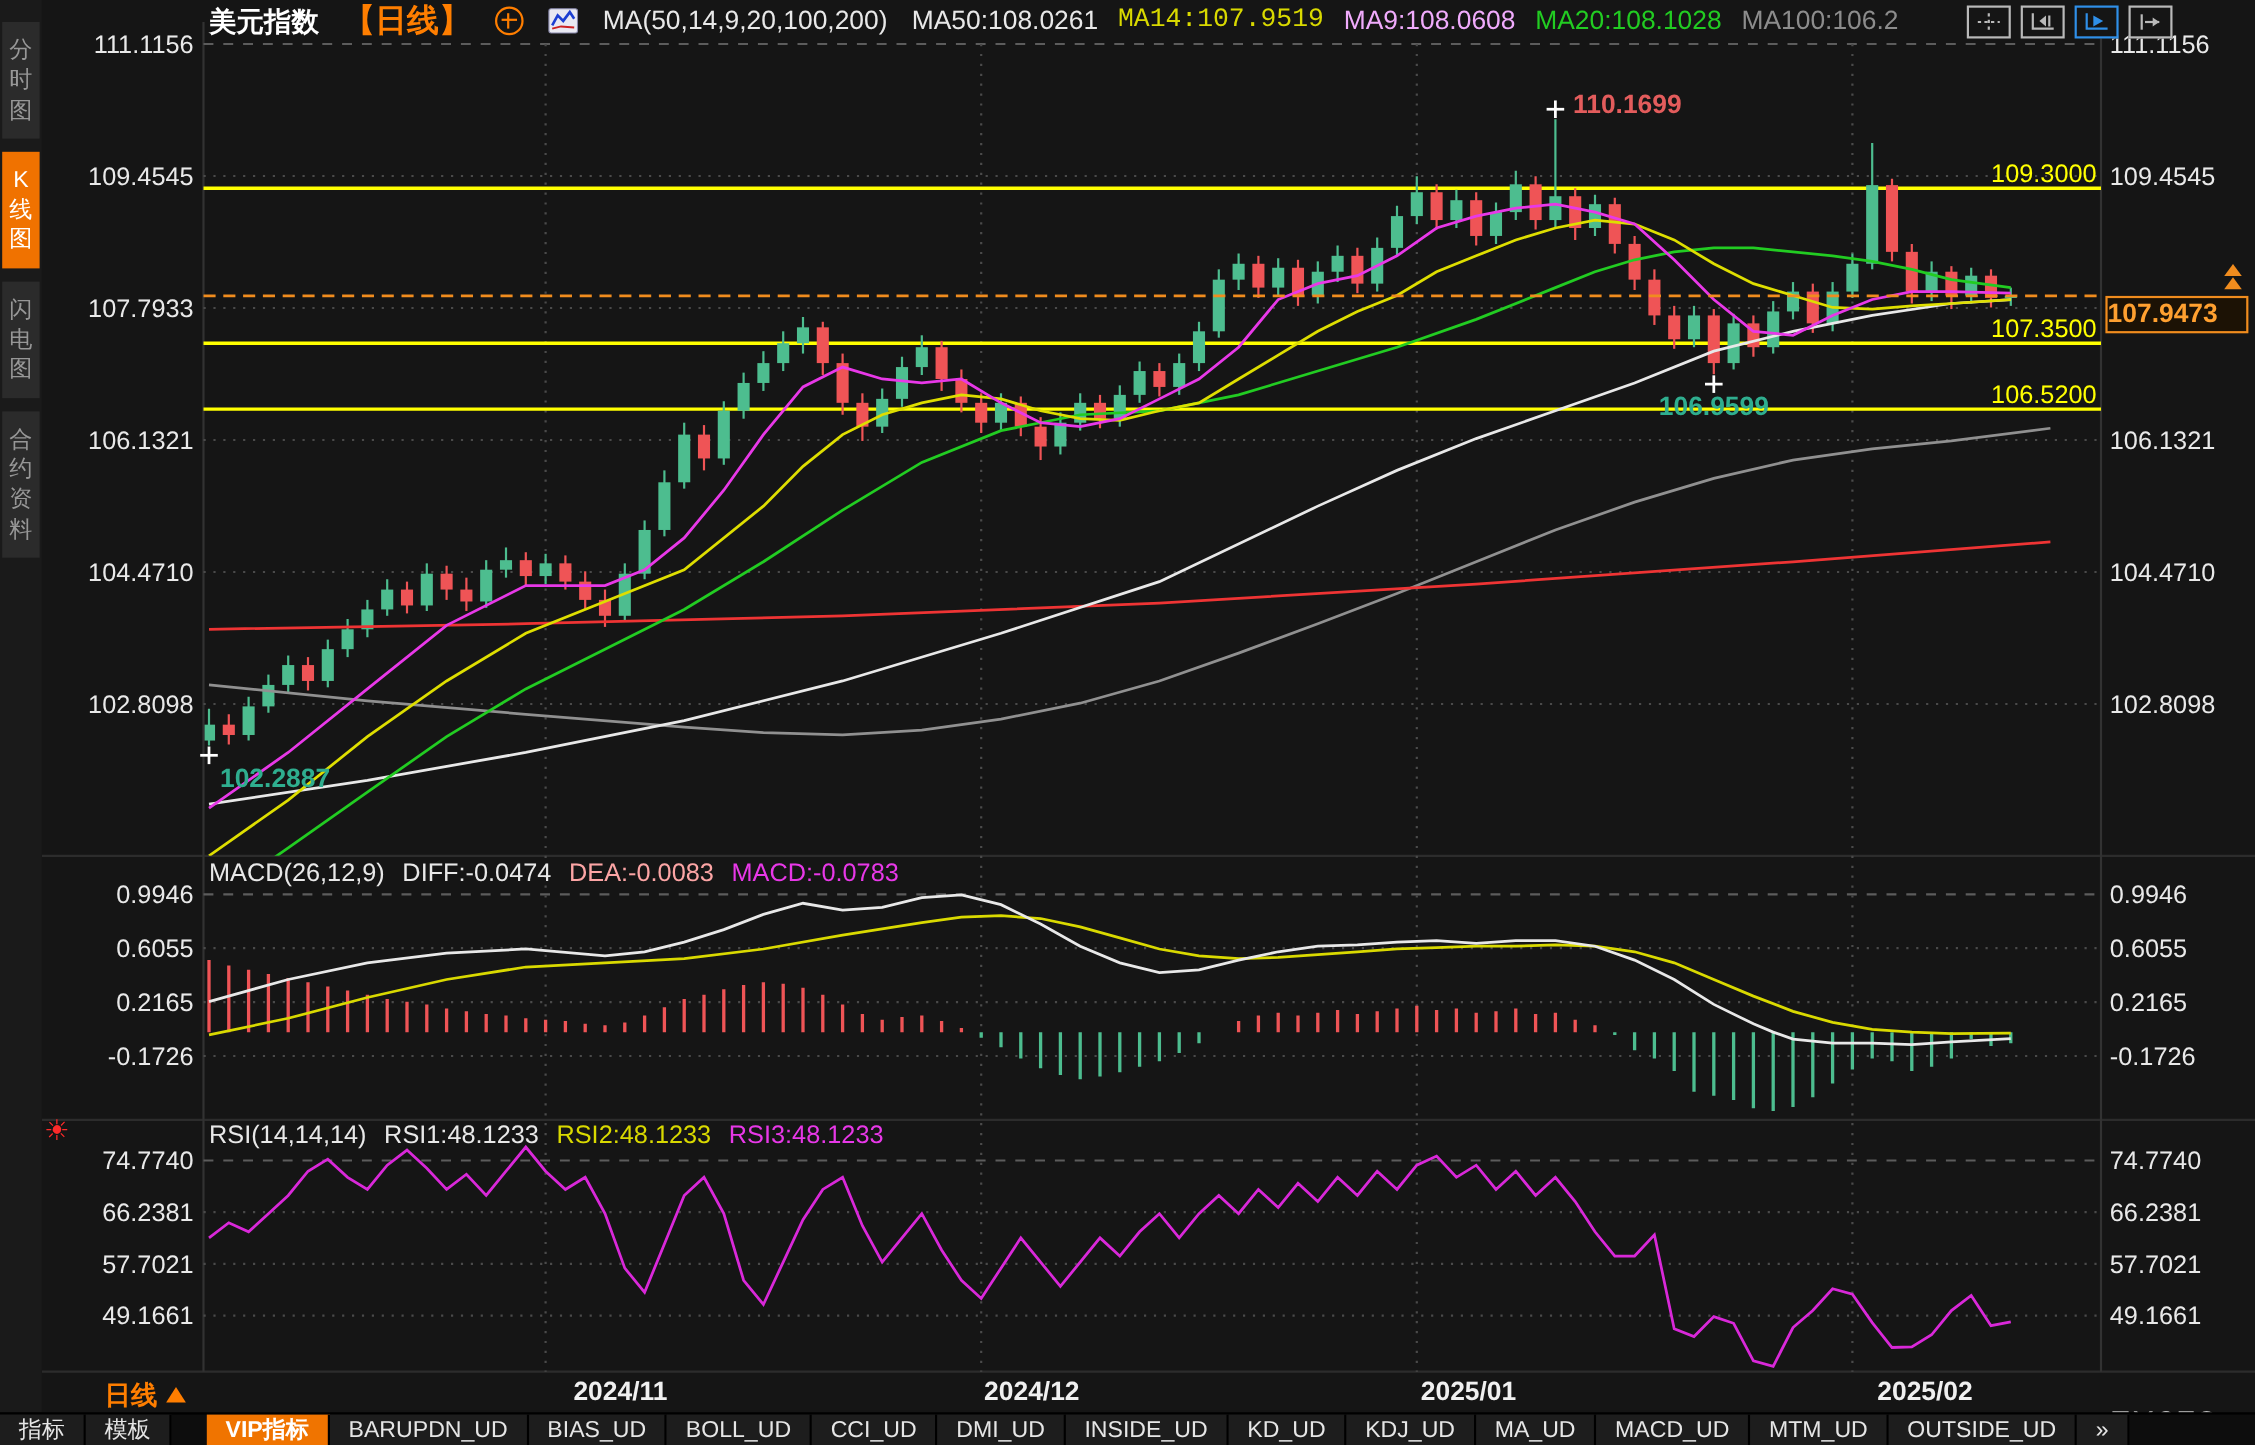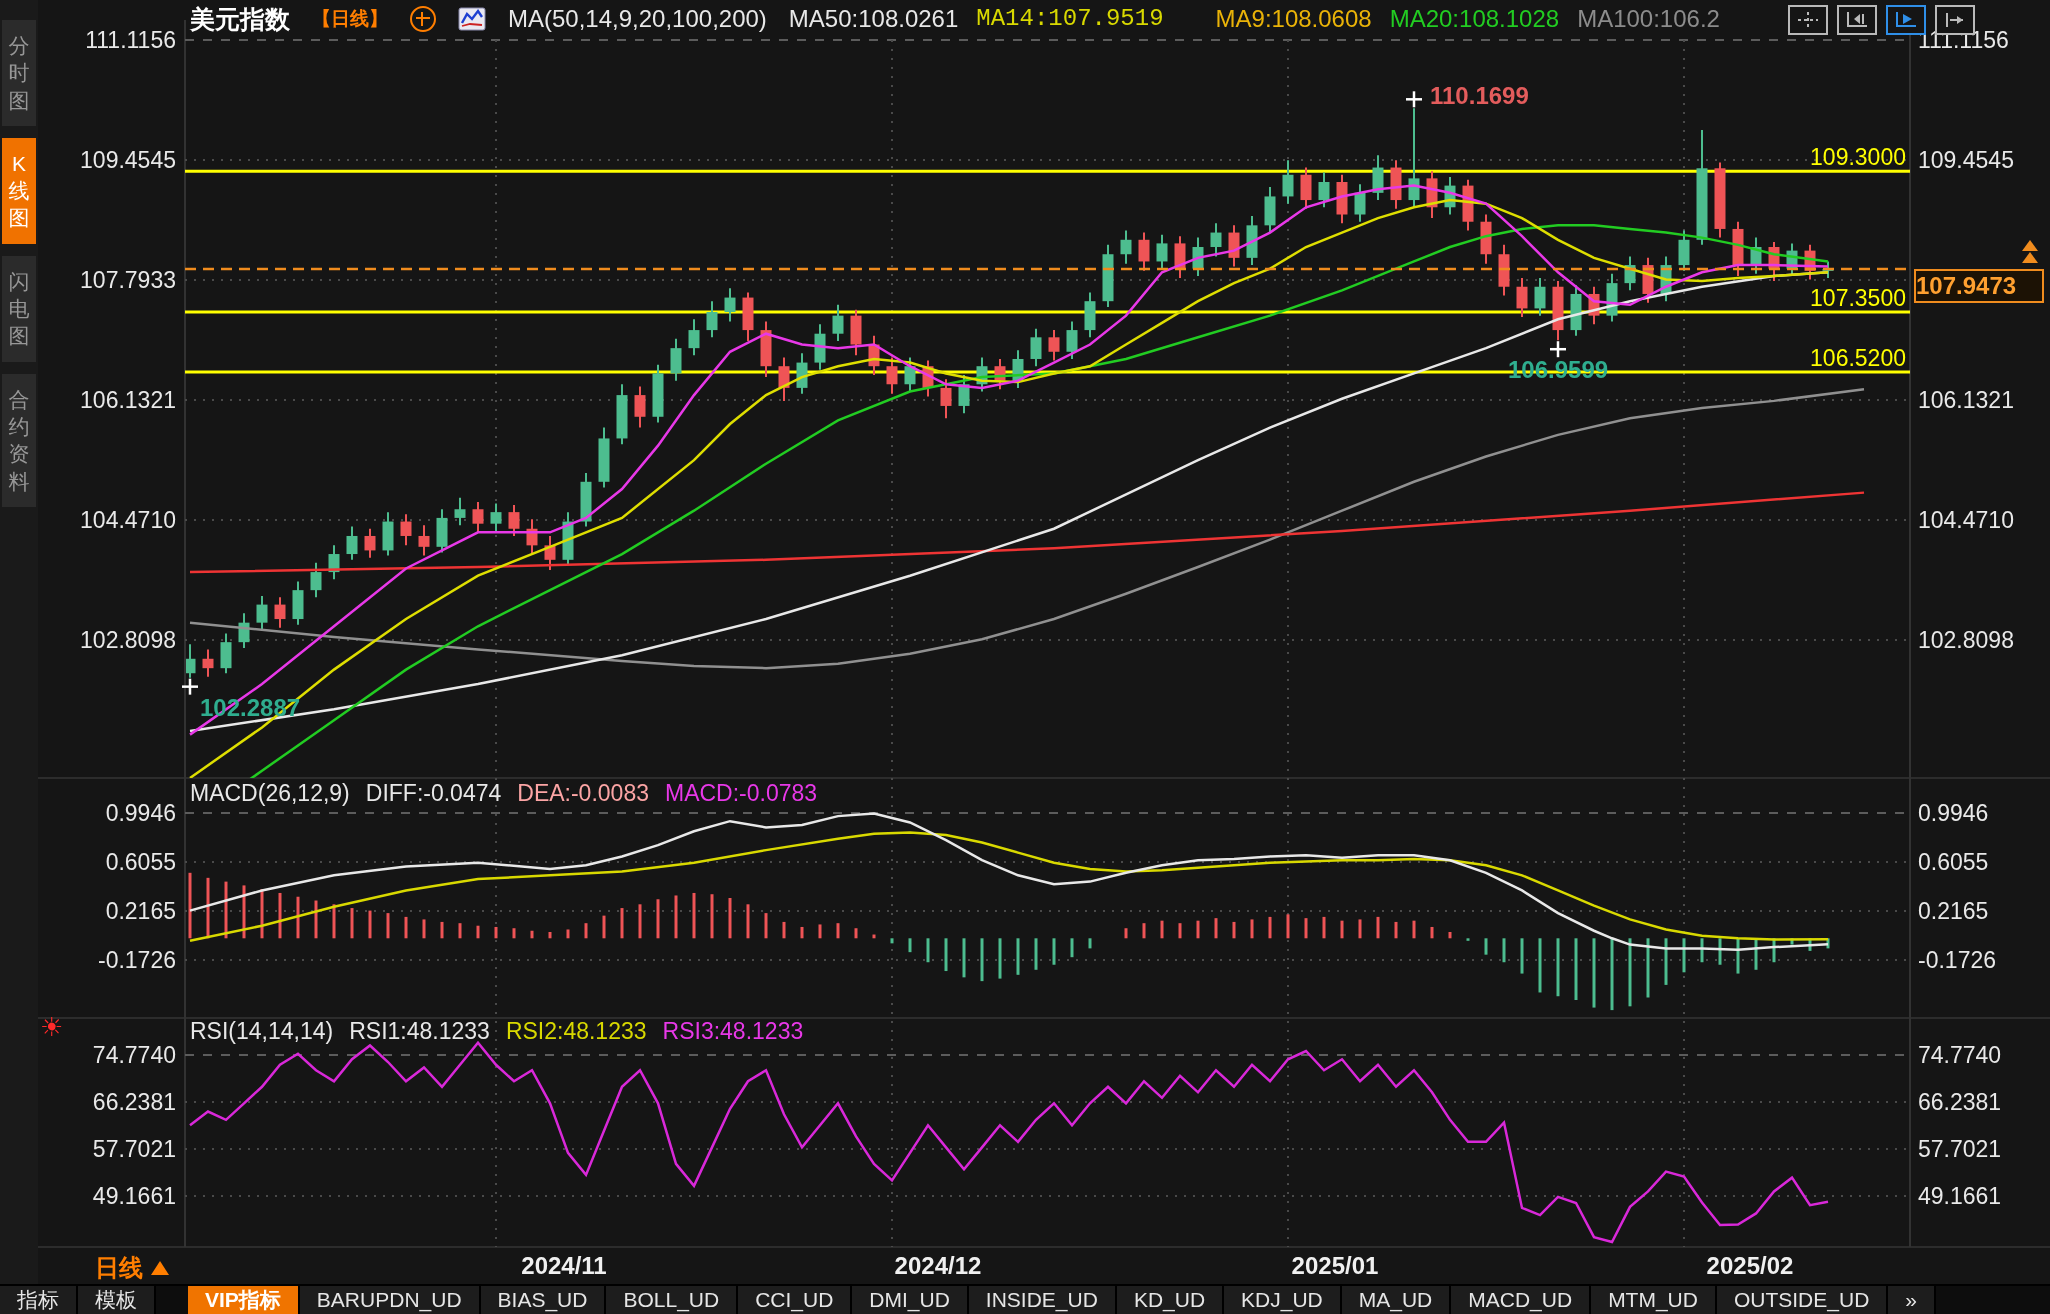--- a/index.html
+++ b/index.html
@@ -8,21 +8,21 @@
   
   #sidebar{position:absolute;left:0;top:0;width:38px;height:1284px;background:#1a1a1a;
            padding-top:20px;box-sizing:border-box;z-index:8;}
   .side-item{width:34px;margin:0 2px 12px 2px;padding:12px 0;background:#2b2b2b;color:#979797;
              font-size:21px;line-height:1.3;text-align:center;white-space:pre;cursor:pointer;}
   .side-item.active{background:#f07200;color:#ffffff;}
   
   #header{position:absolute;left:190px;top:2px;height:34px;display:flex;align-items:center;
           gap:22px;z-index:7;white-space:nowrap;}
   .sym{color:#ffffff;font-size:25px;font-weight:bold;}
-  .period{color:#ff7e00;font-size:19px;font-weight:bold;}
+  .period{color:#ff7e00;font-size:29px;font-weight:bold;}
   .plus-icon{width:22px;height:22px;border:2px solid #ff7e00;border-radius:50%;position:relative;}
   .plus-icon::before,.plus-icon::after{content:"";position:absolute;background:#ff7e00;}
   .plus-icon::before{left:4px;right:4px;top:9px;height:2px;}
   .plus-icon::after{top:4px;bottom:4px;left:9px;width:2px;}
   .ma-set{color:#e8e8e8;font-size:24px;}
   #ma-values{display:flex;gap:18px;font-size:24px;}
   #toolbar{position:absolute;left:1788px;top:5px;display:flex;gap:9px;z-index:9;}
   .tbtn{width:40px;height:30px;border:2px solid #b9b9b9;background:#151515;display:flex;
         align-items:center;justify-content:center;cursor:pointer;box-sizing:border-box;}
   .tbtn.active{border-color:#2f8fe8;}
@@ -431,21 +431,21 @@
     <span class="plus-icon"></span>
     <svg width="28" height="24" viewBox="0 0 28 24">
       <rect x="1" y="1" width="26" height="22" rx="2" fill="#e9e9f2" stroke="#8888aa"></rect>
       <polyline points="4,16 9,7 14,12 20,4 24,10" fill="none" stroke="#1d3fd1" stroke-width="2.4"></polyline>
       <polyline points="4,19 12,17 24,18" fill="none" stroke="#cc2222" stroke-width="1.8"></polyline>
     </svg>
     <span class="ma-set">MA(50,14,9,20,100,200)</span>
     <span id="ma-values">
         <span style="color: rgb(232, 232, 232);">MA50:108.0261</span>
         <span style="color: rgb(217, 217, 0); font-family: Liberation Mono, monospace;">MA14:107.9519</span>
-        <span style="color: #eab308; margin-left: 34px;">MA9:108.0608</span>
+        <span style="color: #f0abfc;">MA9:108.0608</span>
         <span style="color: rgb(34, 204, 34);">MA20:108.1028</span>
         <span style="color: rgb(140, 140, 140);">MA100:106.2</span>
       </span>
   </div>
 
   <div id="toolbar">
       <div class="tbtn">
         <svg width="28" height="20" viewBox="0 0 28 20" style="color:#b9b9b9" stroke="#b9b9b9" stroke-width="2">
           <line x1="14" y1="2" x2="14" y2="18" stroke-dasharray="3 3"></line>
           <line x1="4" y1="10" x2="24" y2="10" stroke-dasharray="3 3"></line>

